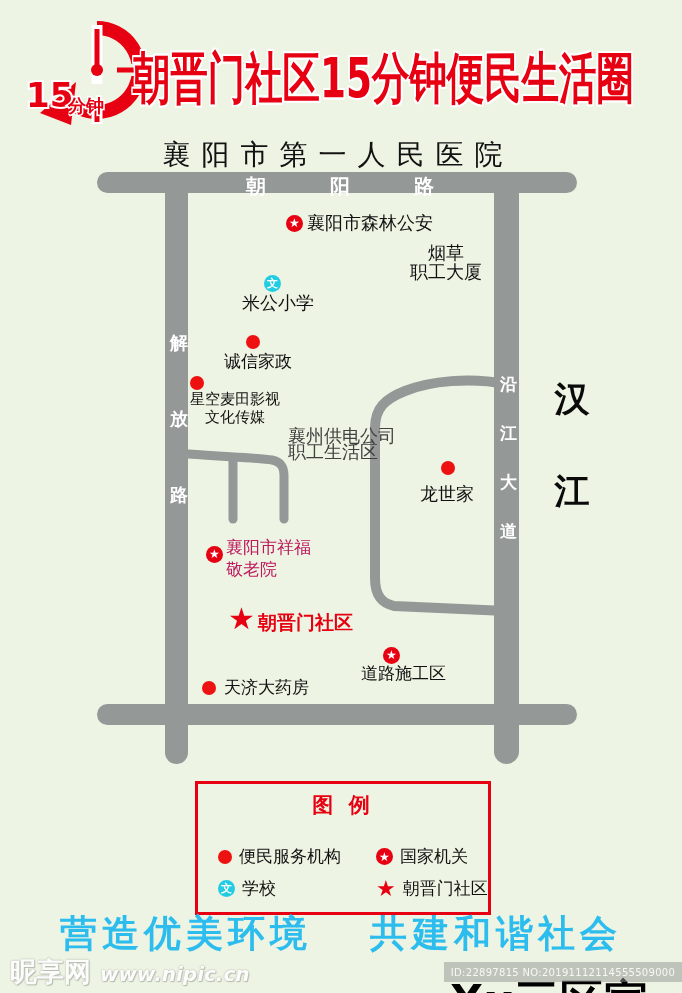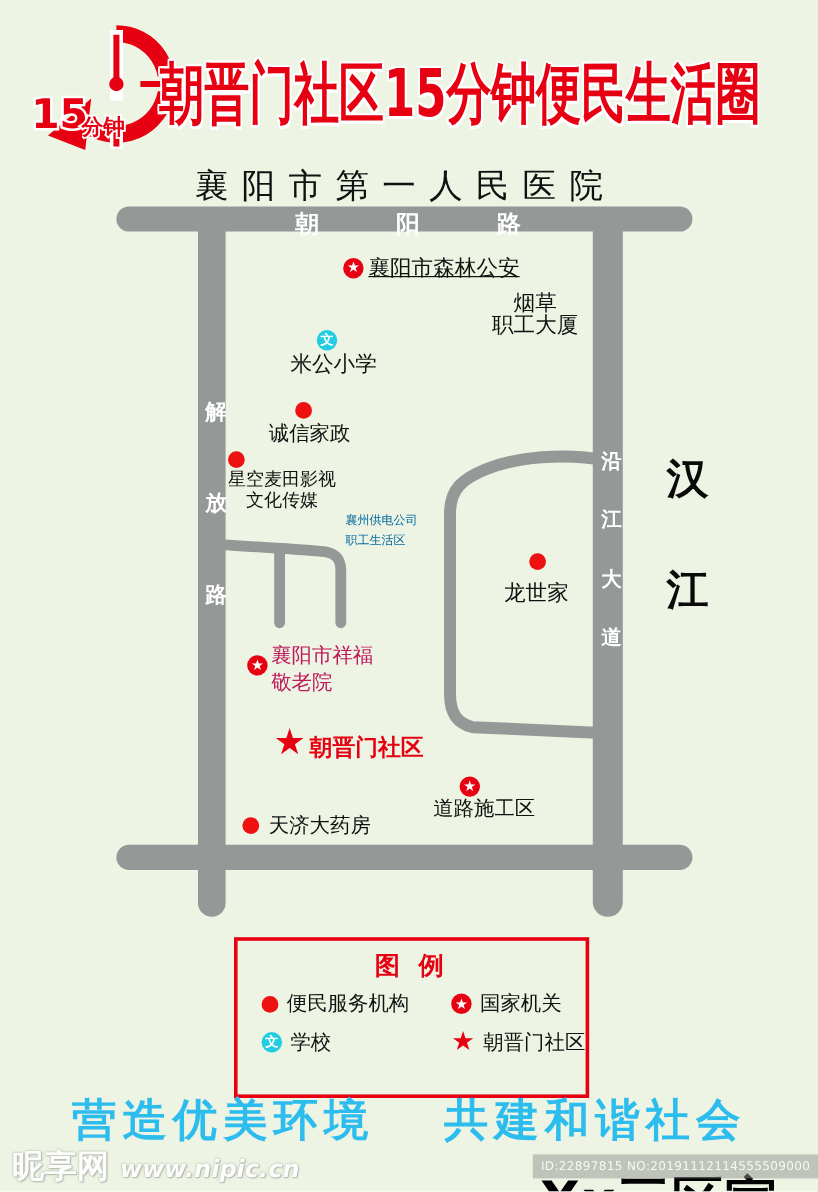--- a/index.html
+++ b/index.html
@@ -44,21 +44,21 @@
   }
   .comm-star{color:#e60012;font-size:30px;line-height:1;}
   .red-lbl{color:#e60012;font-weight:bold;}
   
   .legend{
     position:absolute;left:195px;top:781px;width:296px;height:134px;z-index:3;
     border:3px solid #e60012;box-sizing:border-box;background:transparent;
   }
   .legend-title{margin-top:7px;text-align:center;font-size:21px;font-weight:bold;color:#e60012;letter-spacing:4px;}
   .legend-grid{
-    display:grid;grid-template-columns:158px 1fr;row-gap:9px;margin:6px 0 0 20px;
+    display:grid;grid-template-columns:158px 1fr;row-gap:9px;margin:26px 0 0 20px;
   }
   .legend-item{display:flex;align-items:center;gap:7px;font-size:17px;color:#111;white-space:nowrap;}
   .legend-item .comm-star{font-size:22px;}
   
   .slogan{
     position:absolute;left:60px;top:909px;z-index:3;display:flex;gap:58px;
     font-size:37px;font-weight:bold;color:#2cbdee;letter-spacing:5px;white-space:nowrap;
   }
   .credit{
     position:absolute;left:450px;top:972px;z-index:6;
@@ -116,21 +116,21 @@
 
   <div class="road-label h" style="left:246px;top:173px;">朝阳路</div>
   <div class="road-label v" style="left:167px;top:320px;font-size:18px;letter-spacing:76px;">解放路</div>
   <div class="road-label v" style="left:498px;top:361px;font-size:17px;letter-spacing:49px;">沿江大道</div>
   <div class="river-label" style="left:548px;top:354px;">汉江</div>
 
   <div class="poi poi-row" style="left:286px;top:211px;">
     <span class="gov-icon">
         <span>★</span>
       </span>
-    <span class="lbl" style="font-size:18px;text-decoration:underline;">襄阳市森林公安</span>
+    <span class="lbl" style="font-size:18px;">襄阳市森林公安</span>
   </div>
 
   <div class="poi" style="left:396px;top:243px;width:100px;text-align:center;font-size:18px;line-height:19px;color:#111;">
     <div>烟草</div>
     <div>职工大厦</div>
   </div>
 
   <div class="poi" style="left:264px;top:272px;">
     <span class="school-icon">
         <span>文</span>
@@ -140,21 +140,21 @@
 
   <div class="poi" style="left:246px;top:334px;"><span class="dot-icon"></span></div>
   <div class="poi lbl" style="left:224px;top:350px;font-size:17px;">诚信家政</div>
 
   <div class="poi" style="left:190px;top:375px;"><span class="dot-icon"></span></div>
   <div class="poi" style="left:190px;top:390px;font-size:15px;line-height:18px;color:#111;">
     <div>星空麦田影视</div>
     <div style="margin-left:15px;">文化传媒</div>
   </div>
 
-  <div class="poi" style="left:288px;top:428px;font-size:10px;line-height:16px;color:#0369a1;font-family:Liberation Mono, monospace;">
+  <div class="poi" style="left:288px;top:428px;font-size:18px;line-height:16px;color:#404040;">
     <div>襄州供电公司</div>
     <div>职工生活区</div>
   </div>
 
   <div class="poi" style="left:441px;top:460px;"><span class="dot-icon"></span></div>
   <div class="poi lbl" style="left:420px;top:482px;font-size:18px;">龙世家</div>
 
   <div class="poi" style="left:206px;top:543px;">
     <span class="gov-icon">
         <span>★</span>

